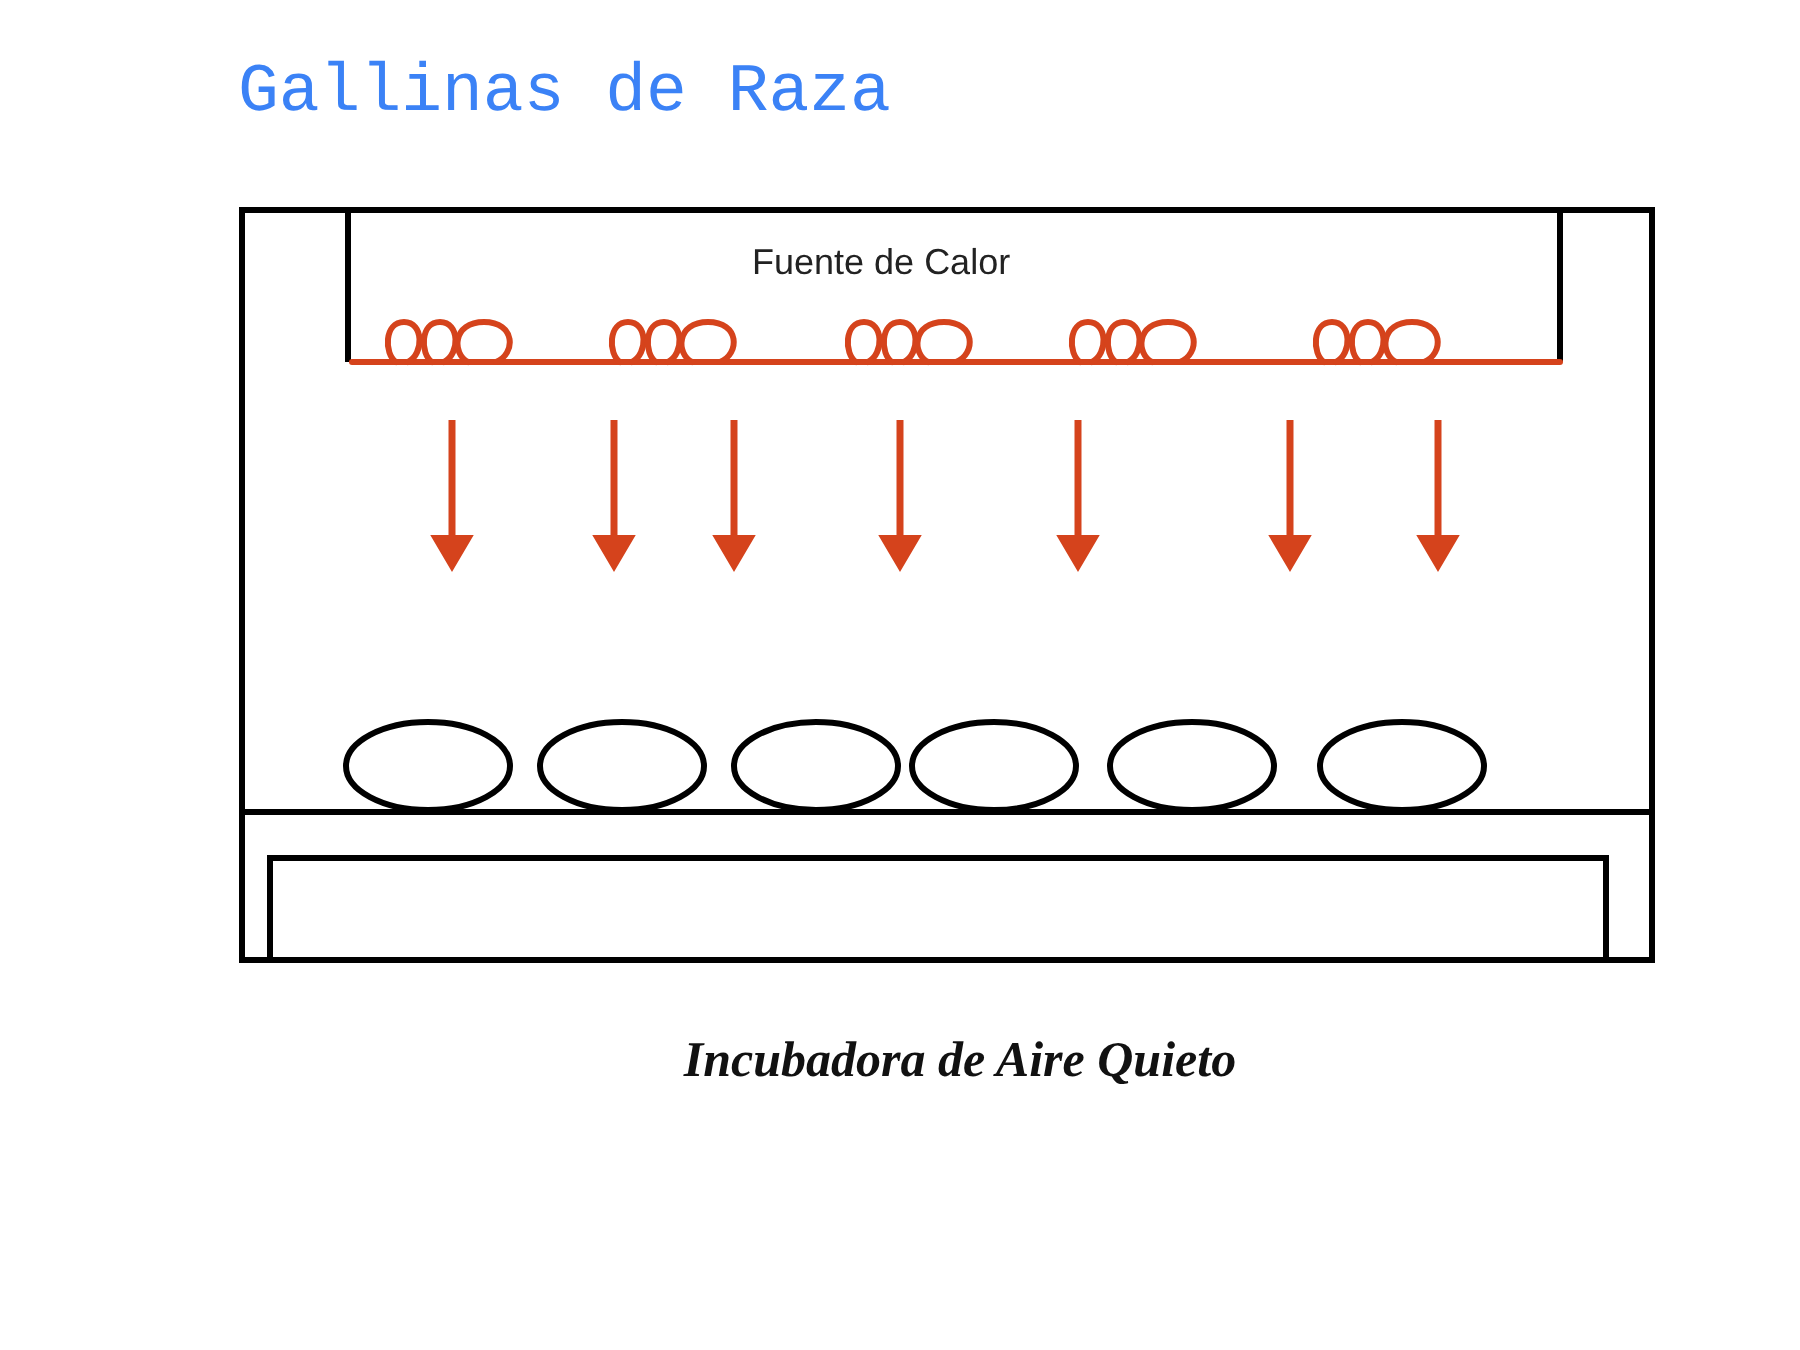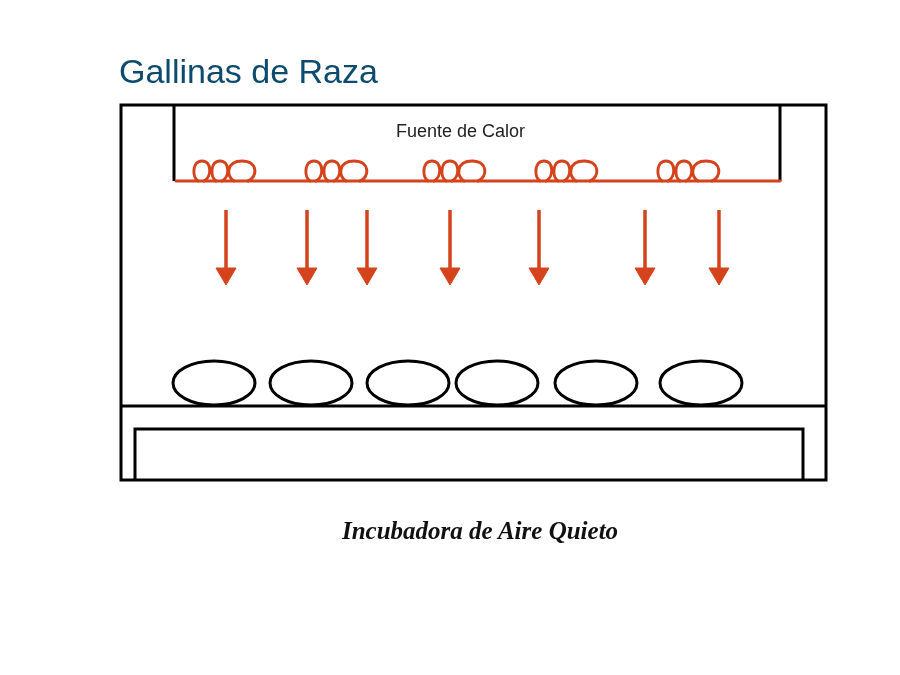--- a/index.html
+++ b/index.html
@@ -1,24 +1,24 @@
 <!DOCTYPE html>
 <html><head>
   <meta charset="utf-8">
   <style>
     html, body { margin: 0; padding: 0; background: #ffffff; }
     body { width: 900px; height: 675px; position: relative; overflow: hidden; }
     .title {
       position: absolute; left: 119px; top: 28px;
-      font-family: Liberation Sans, sans-serif; font-size: 34px;
-      color: #0c4a6e; letter-spacing: 0px; white-space: nowrap; margin-top: 24px;
+      font-family: Liberation Mono, monospace; font-size: 34px;
+      color: #3b82f6; letter-spacing: 0px; white-space: nowrap;
     }
     svg.diagram { position: absolute; left: 0; top: 0; }
     .heat-label {
-      position: absolute; left: 396px; top: 121px;
+      position: absolute; left: 376px; top: 121px;
       font-family: "Liberation Sans", sans-serif; font-size: 18px;
       color: #222222; white-space: nowrap; text-align: center;
     }
     .caption {
       position: absolute; left: 0; width: 960px; top: 517px; text-align: center;
       font-family: "Liberation Serif", serif; font-style: italic; font-weight: bold;
       font-size: 25px; color: #111111; white-space: nowrap;
     }
   </style>
 </head>

